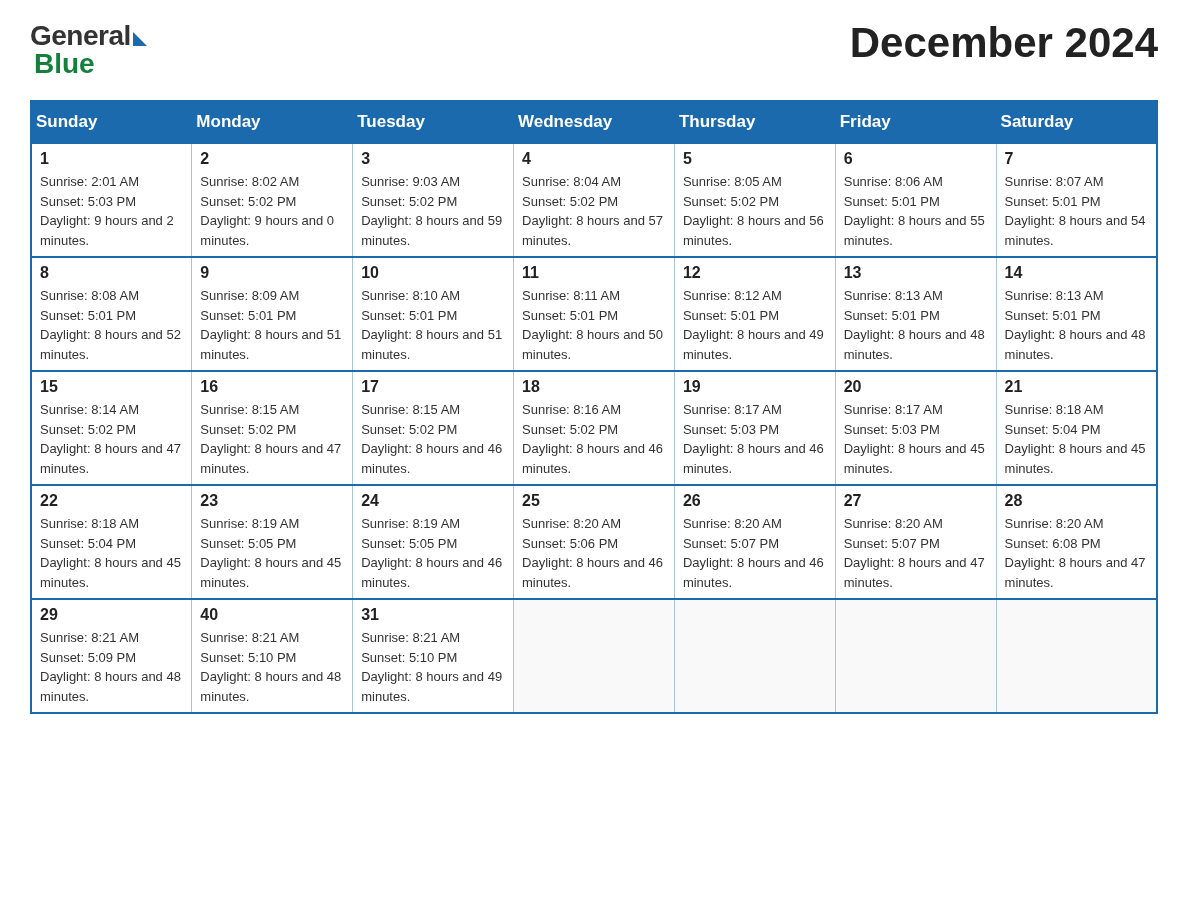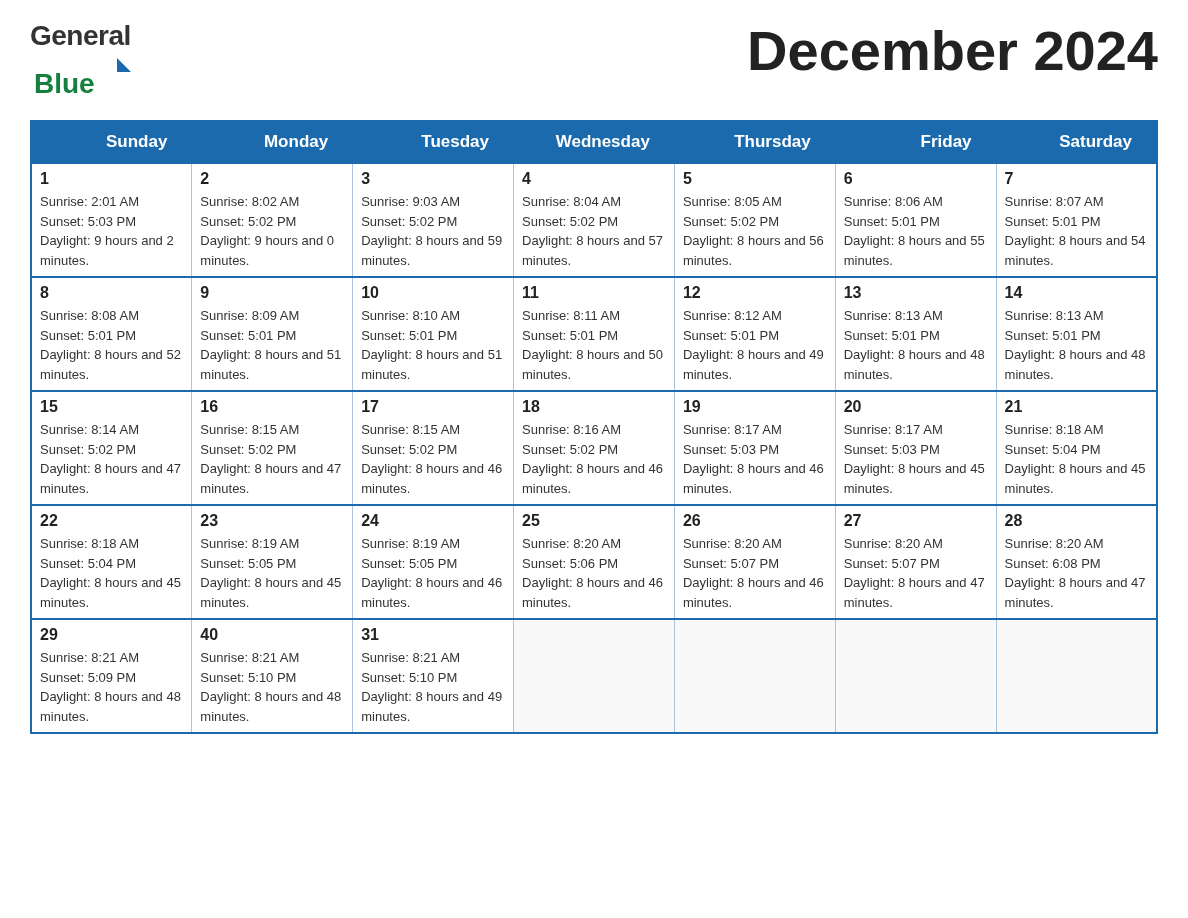--- a/index.html
+++ b/index.html
@@ -16,22 +16,21 @@
       align-items: flex-start;
       margin-bottom: 20px;
     }
     .logo {
       display: flex;
       flex-direction: column;
       align-items: flex-start;
     }
     .logo-top {
       display: flex;
-      align-items: flex-end;
-      flex-direction: column;
+      align-items: center;
     }
     .logo-general {
       font-size: 28px;
       font-weight: bold;
       color: #333;
       letter-spacing: -0.5px;
     }
     .logo-triangle {
       width: 0;
       height: 0;
@@ -45,42 +44,42 @@
       font-size: 28px;
       font-weight: bold;
       color: #15803d;
       margin-top: -4px;
       padding-left: 4px;
     }
     .title-section {
       text-align: right;
     }
     .month-title {
-      font-size: 56px;
+      font-size: 42px;
       font-weight: bold;
       color: #222;
       line-height: 1.1;
     }
     .location {
       font-size: 22px;
       color: #444;
       margin-top: 4px;
     }
     .calendar {
       width: 100%;
       border-collapse: collapse;
       border: 2px solid #1a6aad;
     }
     .calendar th {
       background-color: #1a6aad;
       color: #fff;
       font-size: 17px;
       font-weight: bold;
-      padding: 10px 24px;
-      text-align: right;
+      padding: 10px 4px;
+      text-align: left;
       border: 1px solid #1a6aad;
     }
     .calendar td {
       border: 1px solid #aac4de;
       vertical-align: top;
       padding: 6px 8px;
       width: calc(100% / 7);
       min-height: 110px;
     }
     .day-number {

